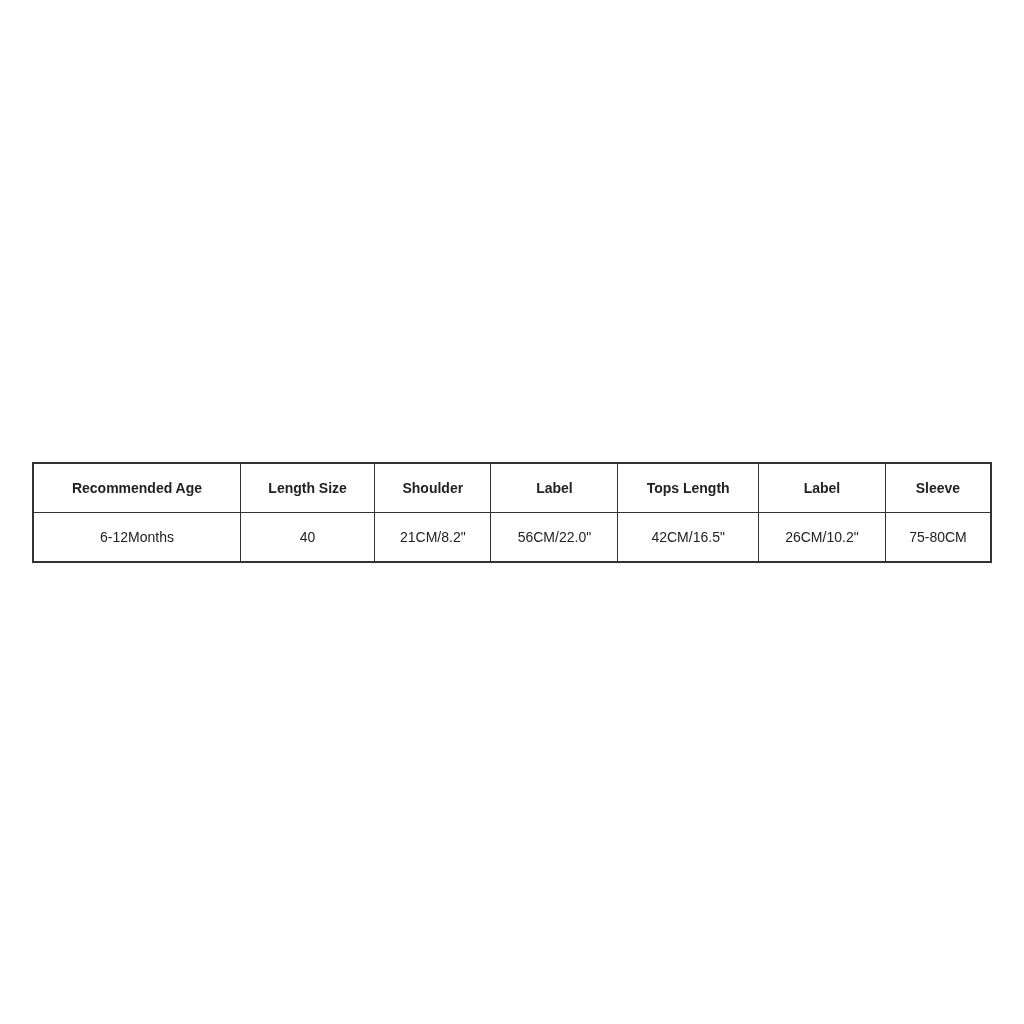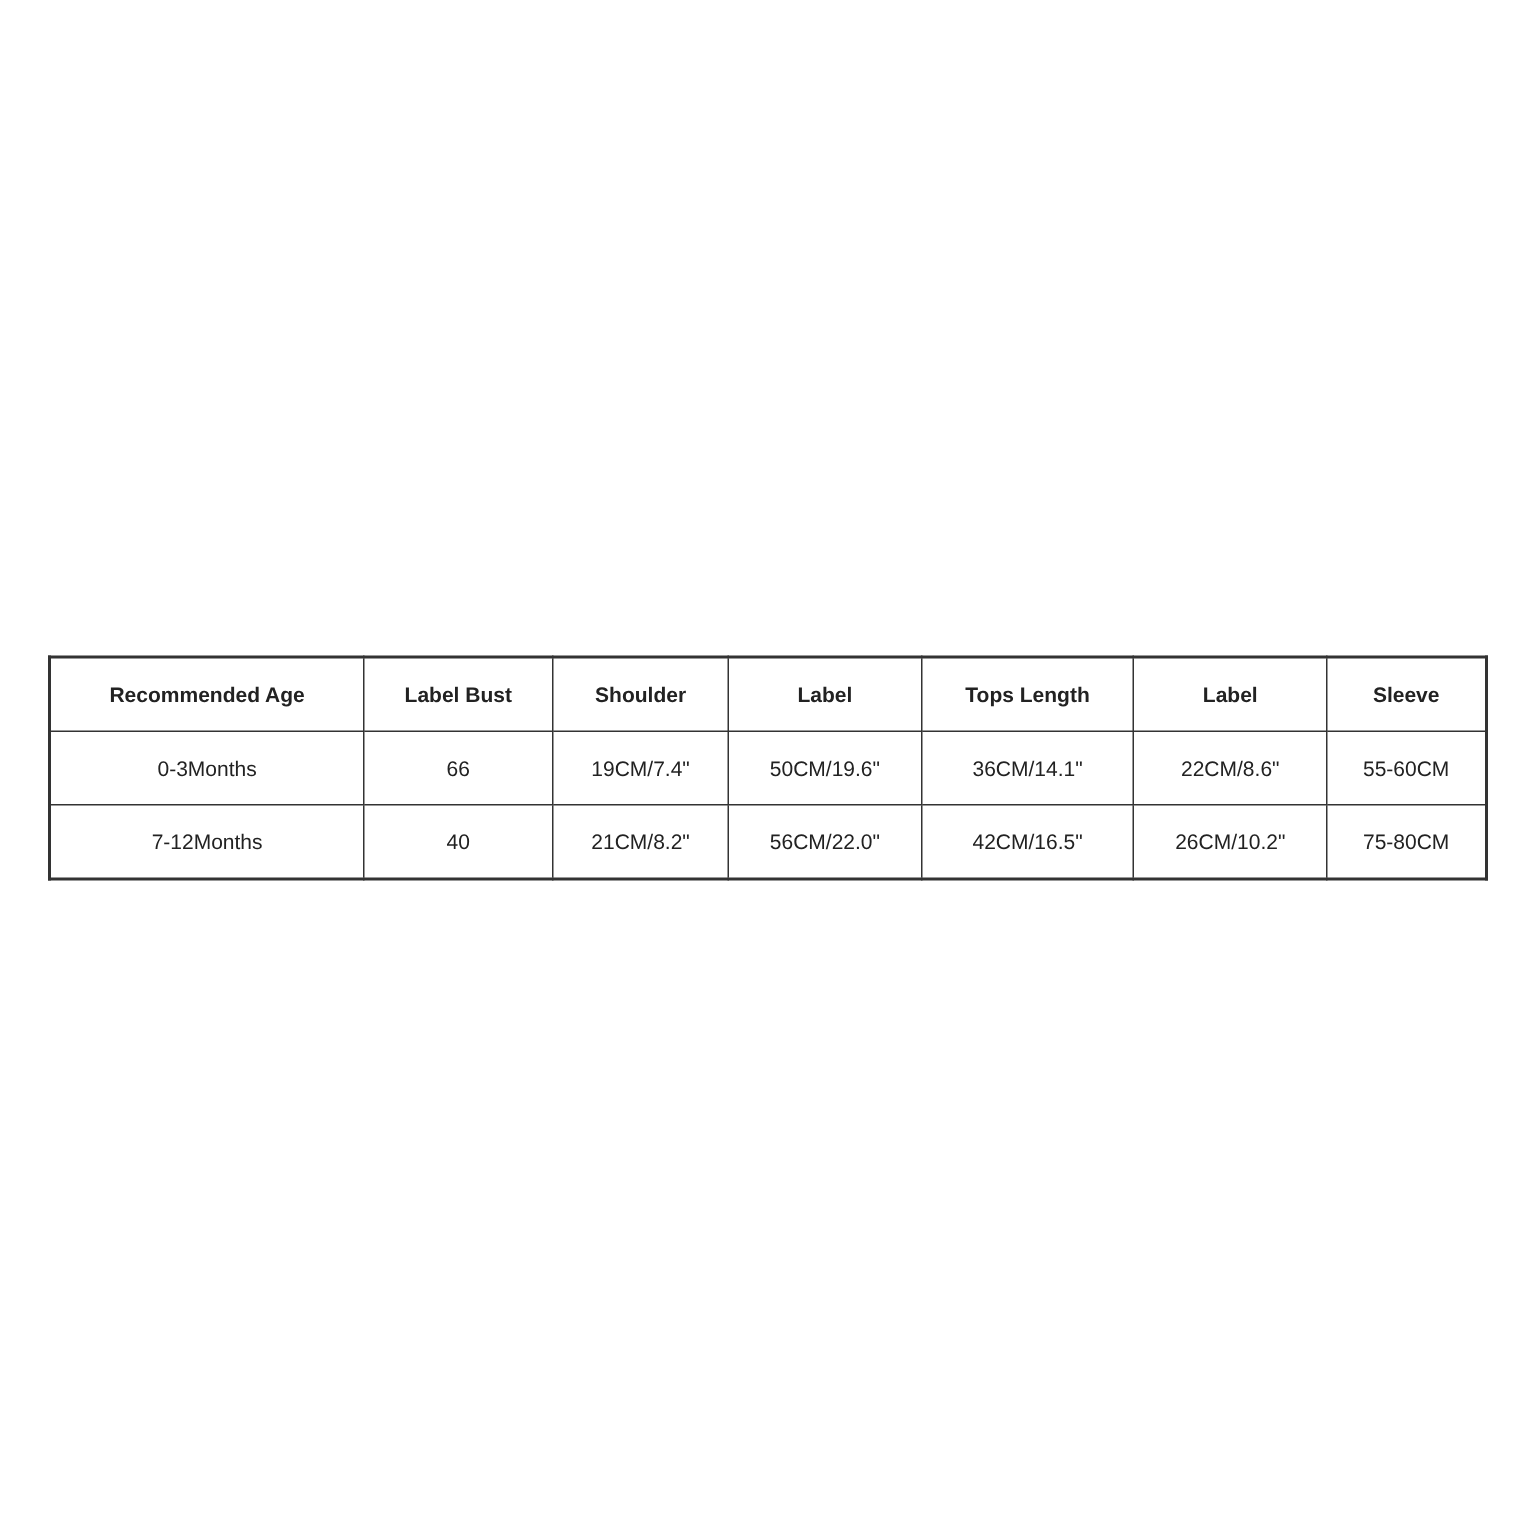--- a/index.html
+++ b/index.html
@@ -47,40 +47,31 @@
     }
   </style>
 </head>
 <body>
 
 <div class="table-container">
   <table>
     <thead>
       <tr>
         <th>Recommended Age</th>
-        <th>Label Bust</th>
+        <th>Length Size</th>
         <th>Shoulder</th>
         <th>Label</th>
         <th>Tops Length</th>
         <th>Label</th>
         <th>Sleeve</th>
       </tr>
     </thead>
     <tbody id="table-body">
-    <tr>
-          <td>0-3Months</td>
-          <td>66</td>
-          <td>19CM/7.4"</td>
-          <td>50CM/19.6"</td>
-          <td>36CM/14.1"</td>
-          <td>22CM/8.6"</td>
-          <td>55-60CM</td>
-        </tr>
         <tr>
-          <td>7-12Months</td>
+          <td>6-12Months</td>
           <td>40</td>
           <td>21CM/8.2"</td>
           <td>56CM/22.0"</td>
           <td>42CM/16.5"</td>
           <td>26CM/10.2"</td>
           <td>75-80CM</td>
         </tr>
       </tbody>
   </table>
 </div>

